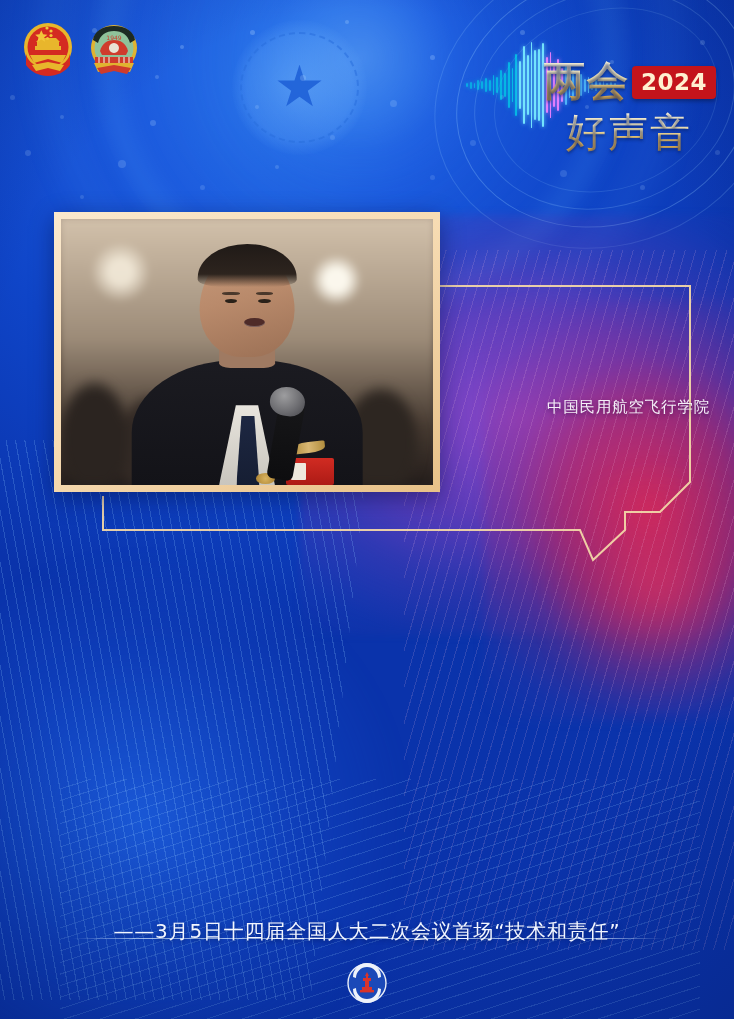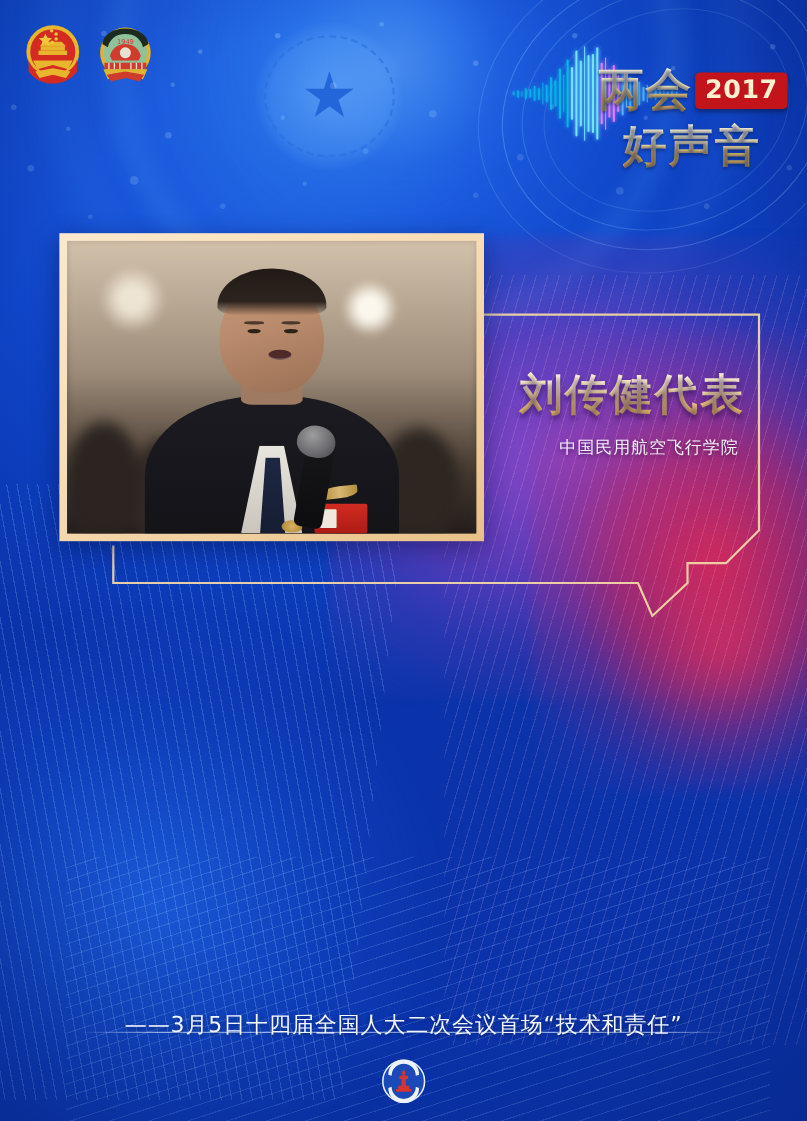--- a/index.html
+++ b/index.html
@@ -146,21 +146,21 @@
   .logo-badge{
     position:absolute; right:0; top:14px;
     background:#c4141b; color:#fff0d0;
     font-size:23px; font-weight:bold; letter-spacing:.5px;
     padding:3px 9px 4px; border-radius:4px;
     font-family:"DejaVu Sans","Liberation Sans",sans-serif;
     box-shadow:0 2px 4px rgba(0,0,0,.35);
   }
   .logo-l2{
     position:absolute; left:40px; top:53px;
-    font-size:40px; font-weight:bold; letter-spacing:2px;
+    font-size:40px; font-weight:normal; letter-spacing:2px;
     background:linear-gradient(180deg,#fffdf3 0%,#ffeeb4 45%,#e9bf63 62%,#cf9637 100%);
     -webkit-background-clip:text; background-clip:text; color:transparent;
     text-shadow:0 2px 3px rgba(10,30,90,.55);
   }
 
   
   .bubble-svg{ position:absolute; left:0; top:0; width:734px; height:1019px; z-index:4; pointer-events:none; }
 
   
   .photo-frame{
@@ -295,25 +295,24 @@
     position:absolute; left:440px; top:332px; width:270px;
     text-align:center;
     font-size:39px; font-weight:bold; letter-spacing:2px;
     background:linear-gradient(180deg,#fffaec 0%,#ffeec0 38%,#f0cd86 58%,#dba94f 100%);
     -webkit-background-clip:text; background-clip:text; color:transparent;
     text-shadow:0 3px 5px rgba(30,5,60,.5);
     z-index:6;
   }
   .title{
     position:absolute; left:440px; top:396px; width:270px;
-    text-align:center;
+    text-align:right;
     color:#f4eef8; font-size:15.5px; line-height:1.45; letter-spacing:.8px;
     text-shadow:0 2px 4px rgba(30,5,60,.55);
     z-index:6;
-    margin-left:15px;
   }
 
   
   .quote{
     position:absolute; left:62px; top:575px; width:615px;
     z-index:6;
   }
   .qline{
     font-size:37px; font-weight:bold; letter-spacing:.5px;
     line-height:62px; height:62px; white-space:nowrap;
@@ -486,21 +485,21 @@
             <line x1="41" y1="36" x2="41" y2="42"></line>
         </g>
         <path d="M6 42 L46 42 L42 51 L26 47 L10 51 Z" fill="#e0b330"></path>
         <path d="M9 47 L26 44 L43 47 L39 53 L26 50 L13 53 Z" fill="#cf3b2c"></path>
       </svg>
     </div>
   </div>
 
   <div class="logo-block">
     <div class="logo-l1">两会</div>
-    <div class="logo-badge">2017</div>
+    <div class="logo-badge">2024</div>
     <div class="logo-l2">好声音</div>
   </div>
 
   <svg class="bubble-svg" viewBox="0 0 734 1019">
     <path d="M 98 286 L 690 286 L 690 482 L 660 512 L 625 512 L 625 530 L 593 560 L 580 530 L 103 530 L 103 496" fill="none" stroke="#f1d6a8" stroke-width="2" opacity=".95"></path>
   </svg>
 
   <div class="photo-frame">
     <div class="photo">
       <div class="ph-bg"></div>
@@ -519,21 +518,20 @@
         <div class="m-mouth"></div>
         <div class="m-wing"></div>
         <div class="m-medal"></div>
         <div class="m-badge"></div>
         <div class="m-mic"></div>
         <div class="m-mic-head"></div>
       </div>
     </div>
   </div>
 
-  <div class="name">刘传健代表</div>
   <div class="title">
     <div>中国民用航空飞行学院</div>
   </div>
 
 
   <div class="attr-rule"></div>
   <div class="attr">——3月5日十四届全国人大二次会议首场“技术和责任”</div>
 
   <div class="blogo">
     <svg viewBox="0 0 40 40" width="40" height="40">

